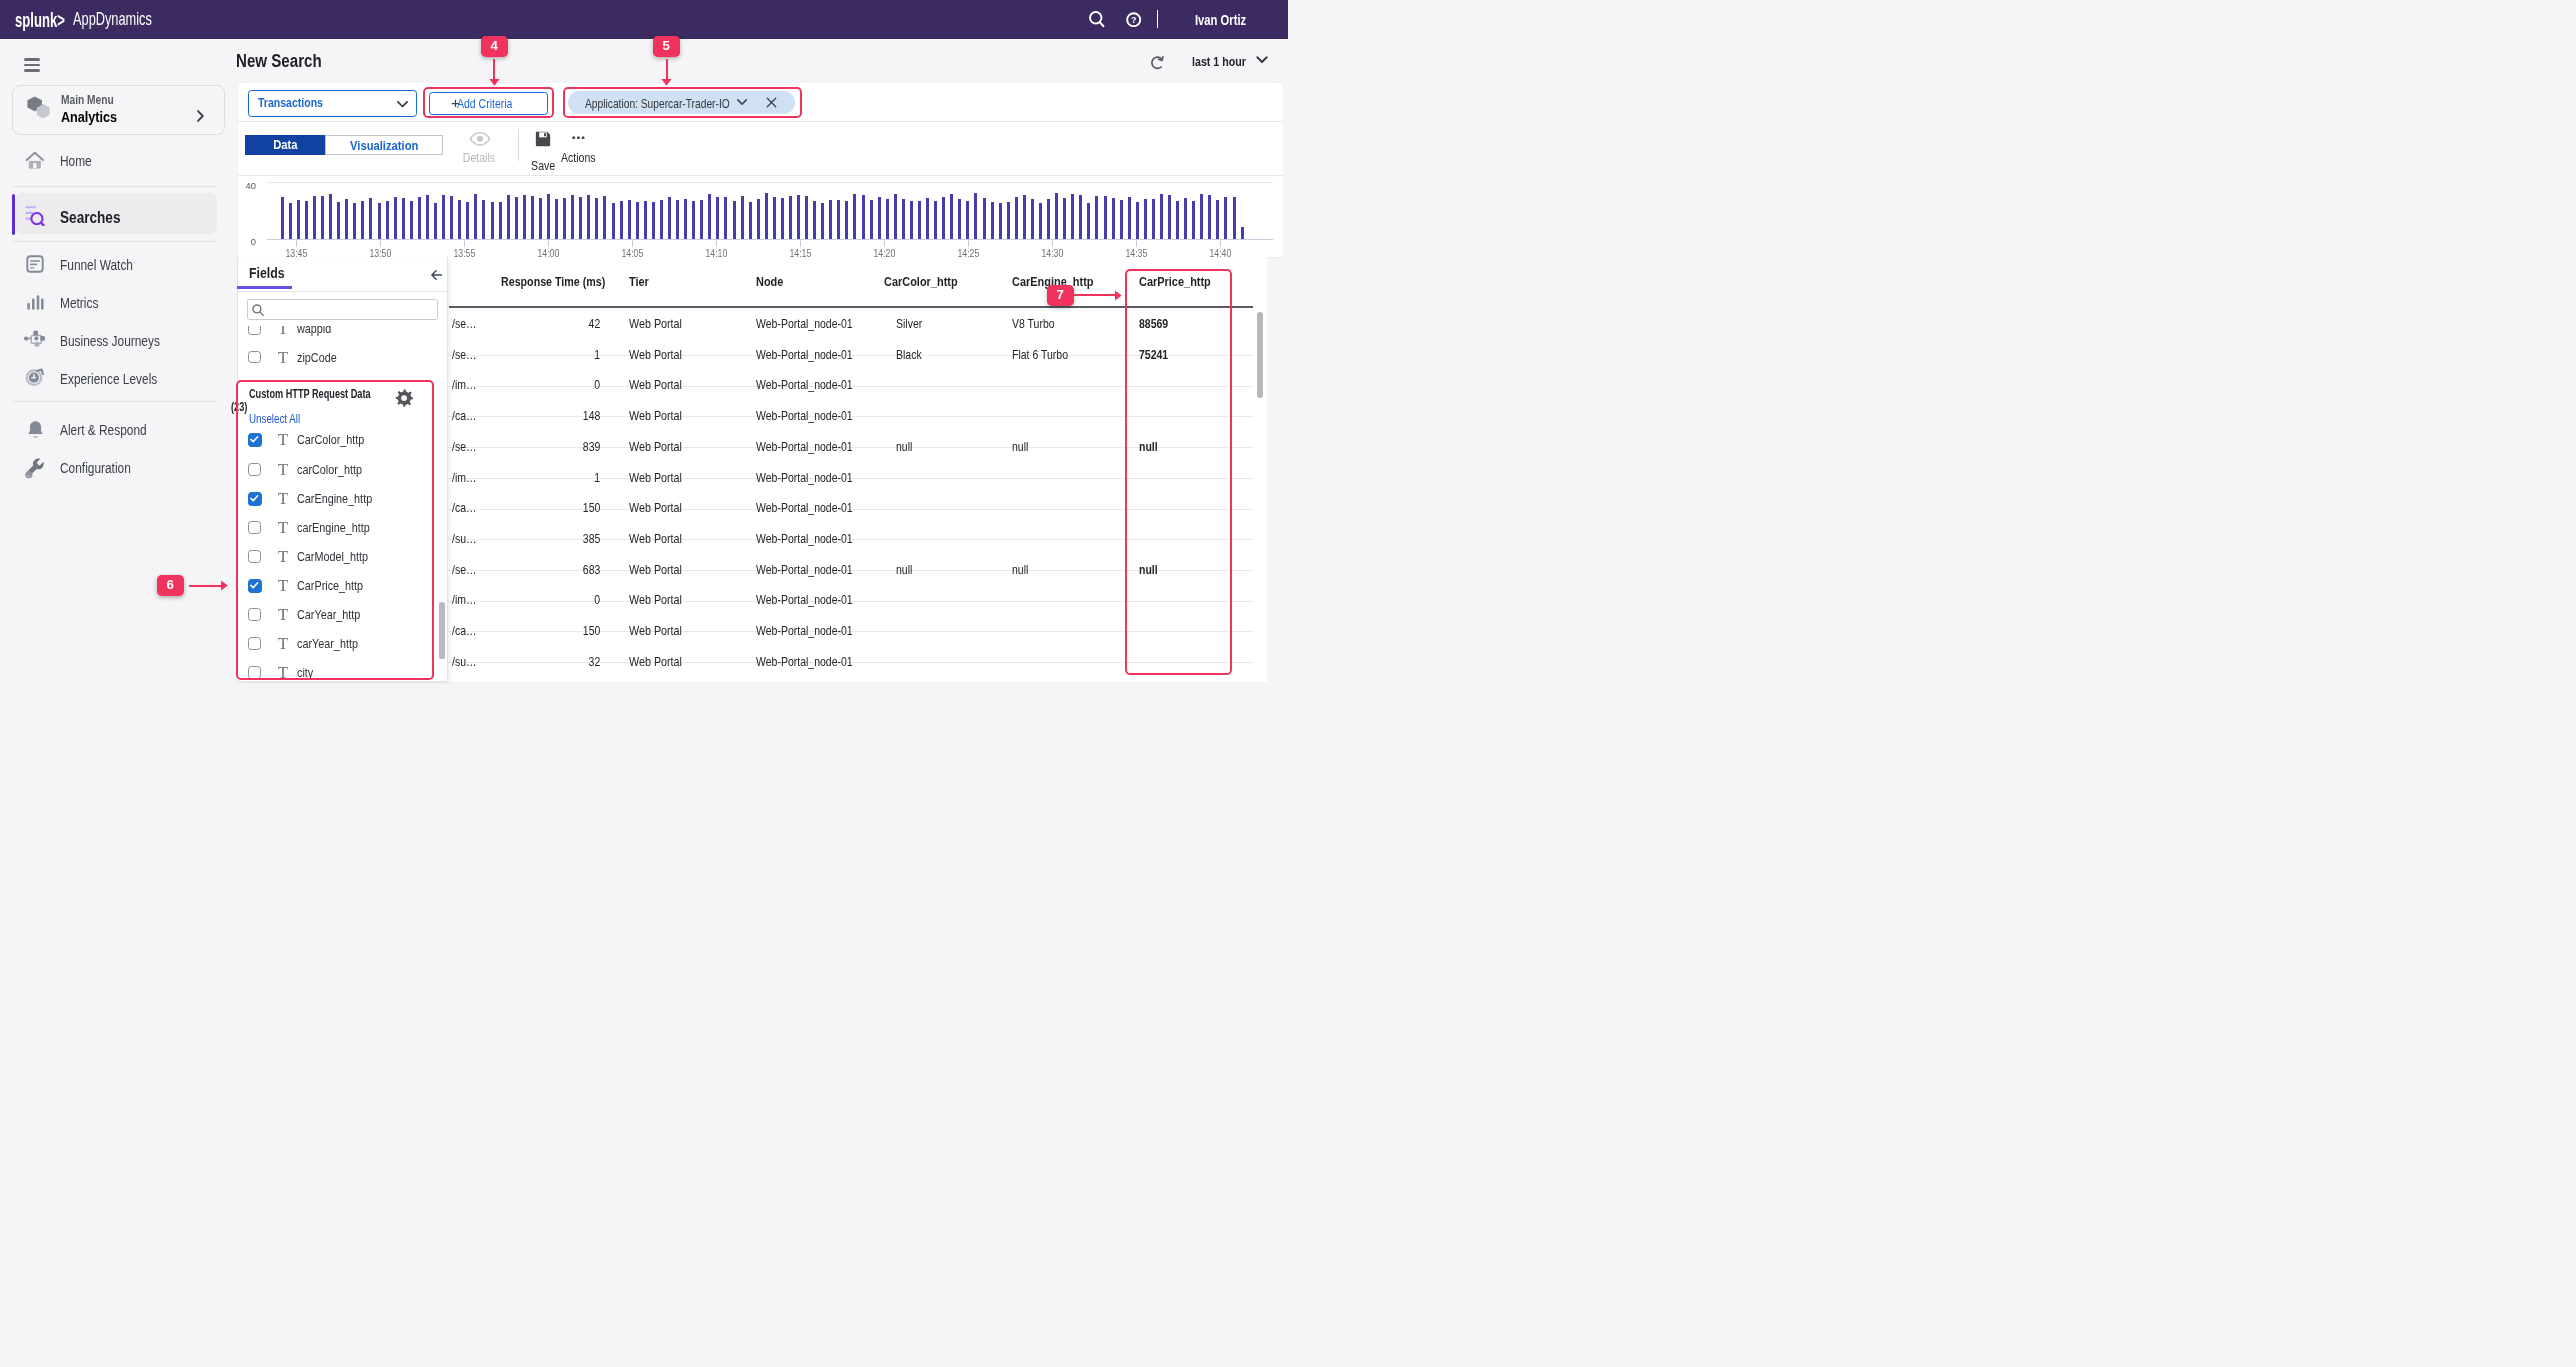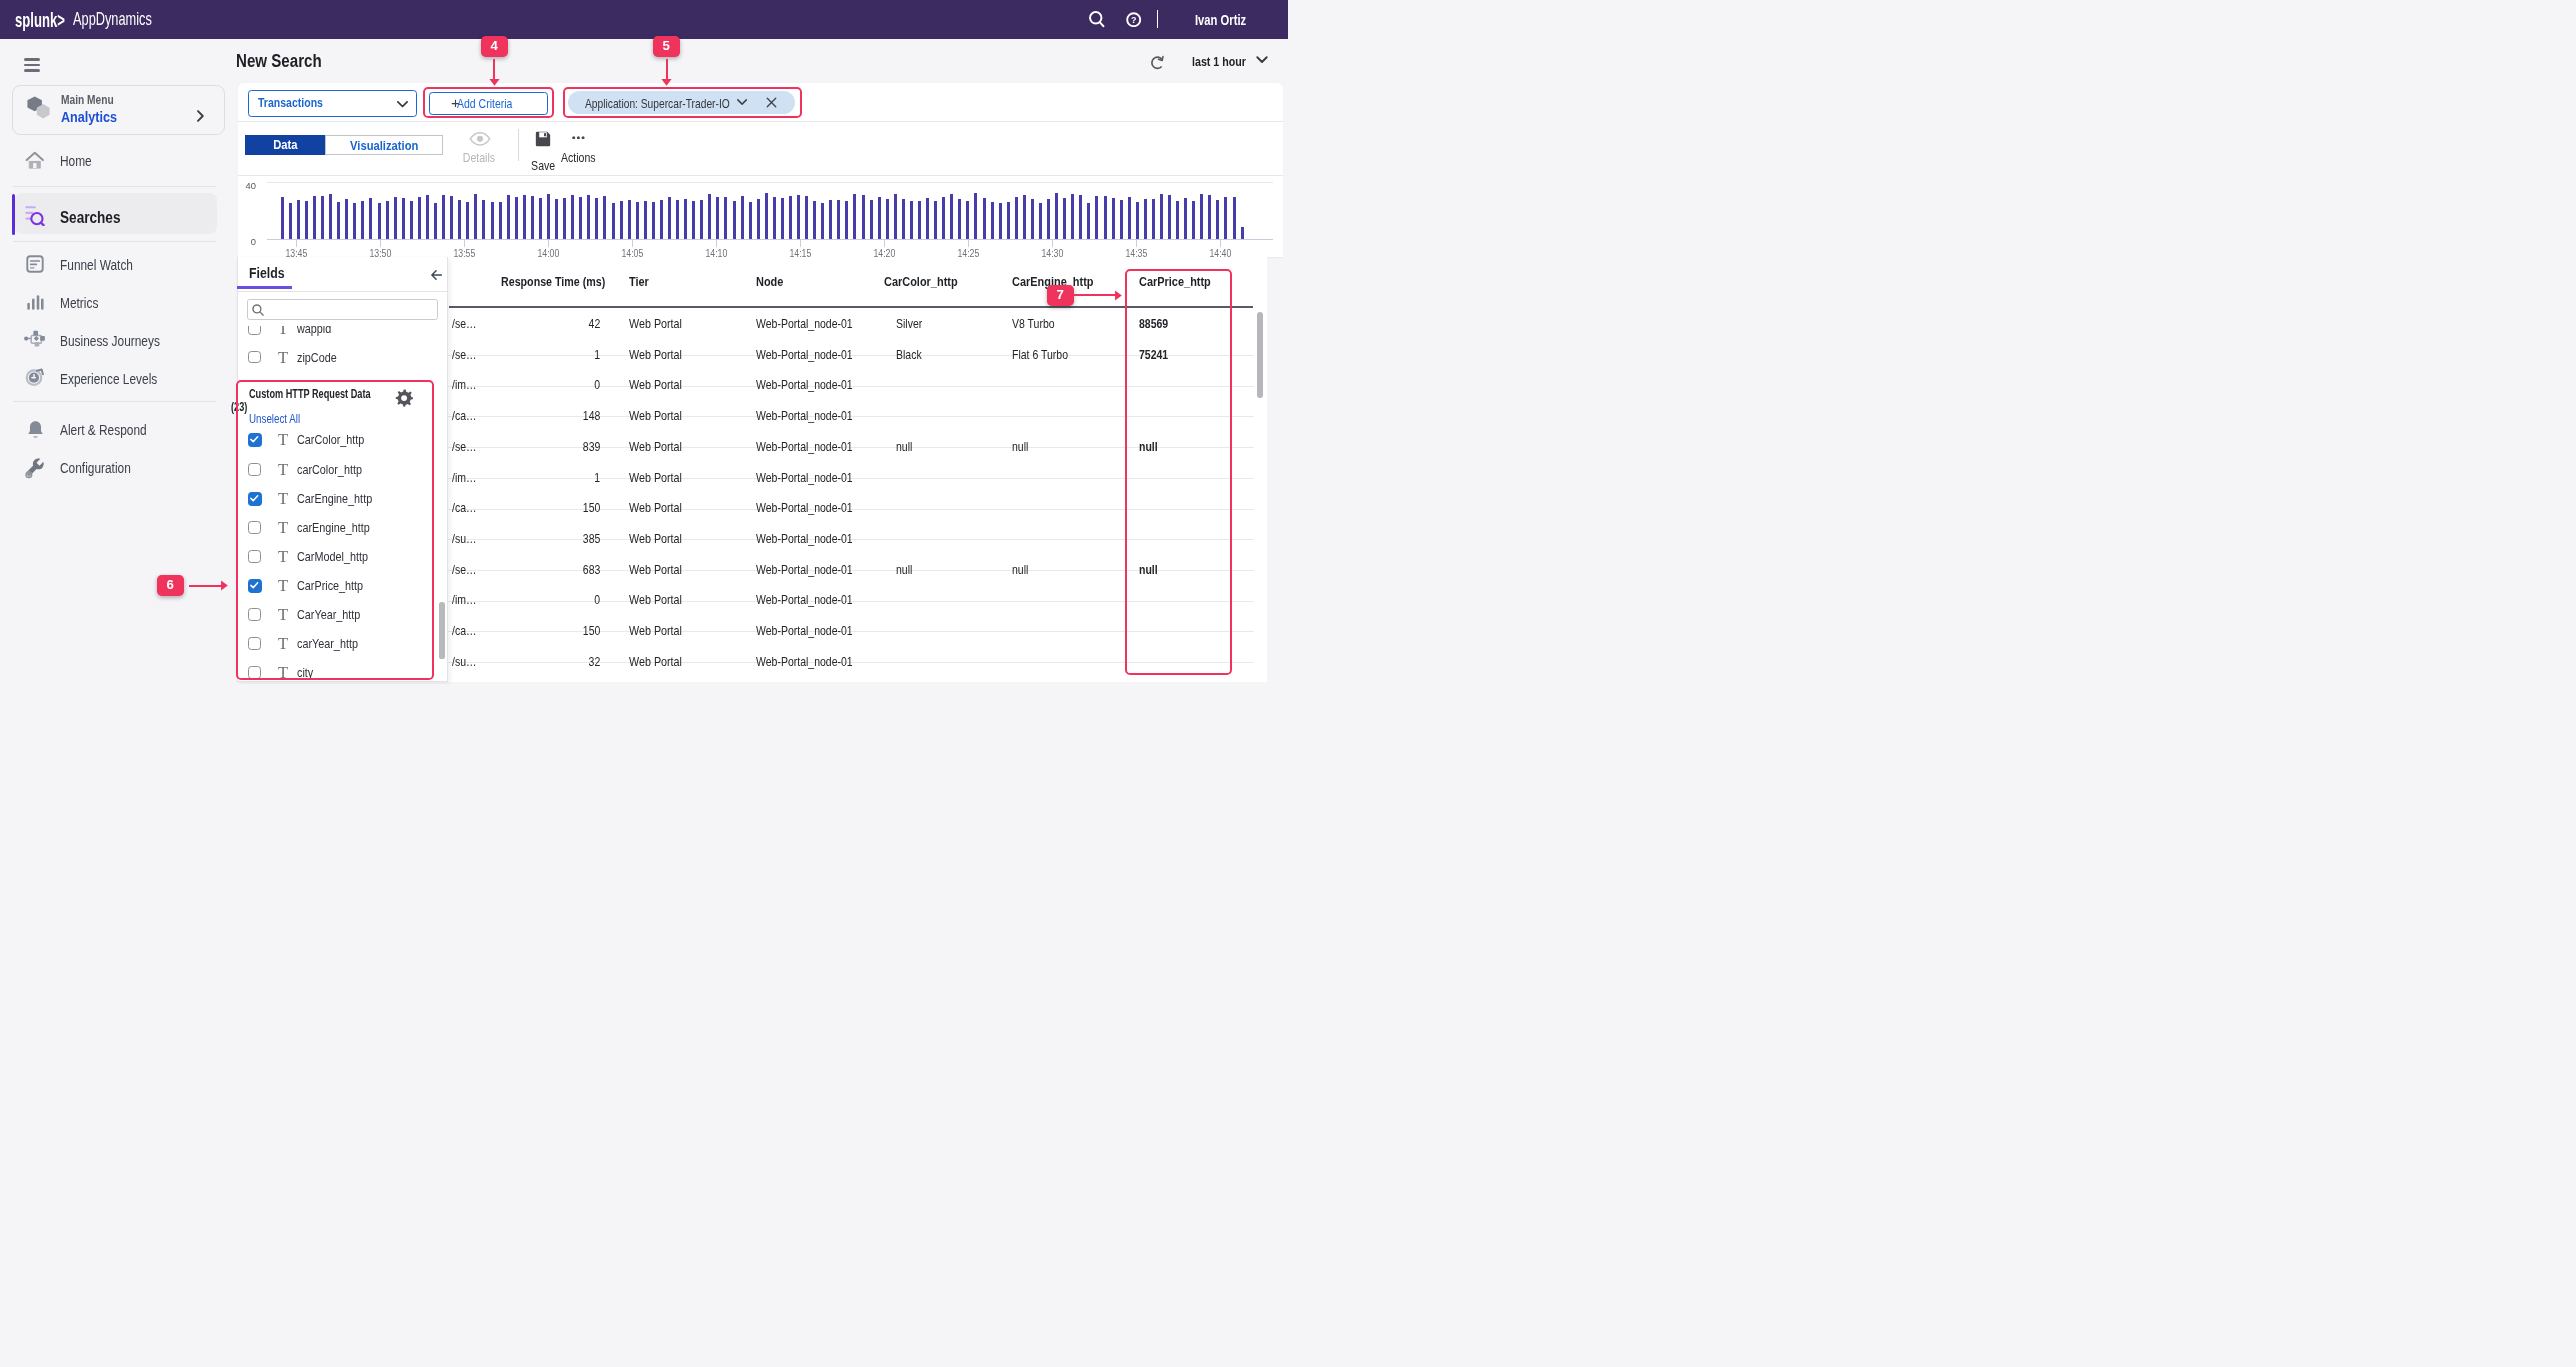--- a/index.html
+++ b/index.html
@@ -13,21 +13,21 @@
 #hdr { left:0; top:0; width:1288px; height:39px; background:#3b2b61; }
 #logo { left:14.5px; top:7.7px; color:#fff; font-size:20.5px; font-weight:700; }
 #logoad { left:73px; top:9.4px; color:#fff; font-size:18px; }
 #hdrdiv { left:1157px; top:10.2px; width:1.3px; height:18px; background:#fff; }
 #uname { left:1195px; top:10.7px; color:#fff; font-size:15.4px; font-weight:700; }
 
 
 #burger span { position:absolute; left:0; width:16px; height:2.6px; background:#6a6d76; border-radius:1.7px; }
 #mmcard { left:12px; top:85px; width:213px; height:50px; border:0.9px solid #dcdce1; border-radius:8.5px; }
 #mm1 { left:61px; top:93px; font-size:12px; font-weight:700; color:#5a5d66; }
-#mm2 { left:61px; top:108px; font-size:15.4px; font-weight:700; color:#1d4ed8; }
+#mm2 { left:61px; top:108px; font-size:15.4px; font-weight:700; color:#000000; }
 .navlab { font-size:14px; color:#3c404a; }
 .navdiv { left:13.2px; width:203px; height:0.9px; background:#e2e2e6; }
 #srow { left:14.5px; top:193px; width:202px; height:41px; background:#ececef; border-radius:7.7px; }
 #sbar { left:11.7px; top:194px; width:2.9px; height:41px; background:#5b2ed8; border-radius:1.7px; }
 #slab { left:60px; top:209px; font-size:16px; font-weight:700; color:#1d1f24; }
 
 
 #title { left:236px; top:51px; font-size:18px; font-weight:700; color:#1e2025; }
 #lasth { left:1192px; top:54px; font-size:13.7px; font-weight:700; color:#202227; }
 

